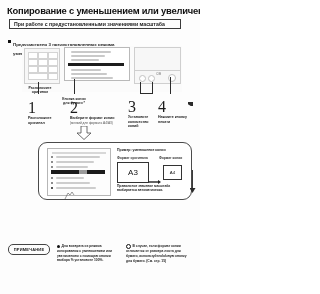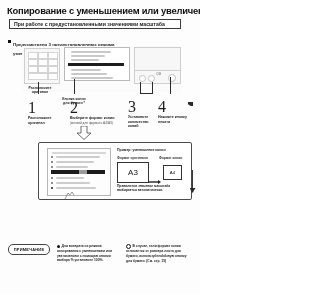--- a/index.html
+++ b/index.html
@@ -101,21 +101,21 @@
 
   
   .down-arrow{
     position:absolute;left:76px;top:126px;width:16px;height:14px;
   }
   .down-arrow svg{display:block;}
 
   
   .callout{
     position:absolute;left:38px;top:142px;width:154px;height:58px;
-    border:0.9px solid #4a4a4a;border-radius:2px;background:#fff;box-sizing:border-box;
+    border:0.9px solid #4a4a4a;border-radius:9px;background:#fff;box-sizing:border-box;
   }
   .callout-lcd{
     position:absolute;left:8px;top:5px;width:62px;height:46px;
     border:0.7px solid #b6b6b6;background:#fdfdfd;
   }
   .clcd-hdr{position:absolute;left:4px;top:2.5px;width:54px;height:2px;background:#d8d8d8;}
   .clcd-row{position:absolute;left:8px;width:44px;height:2px;background:#cdcdcd;border-radius:1px;}
   .clcd-mark{position:absolute;left:3px;width:2px;height:2px;background:#8d8d8d;}
   .clcd-sel{position:absolute;left:3px;width:54px;height:3.6px;background:#1b1b1b;}
   .clcd-knob{position:absolute;left:28px;width:8px;height:3.6px;background:#9a9a9a;}

